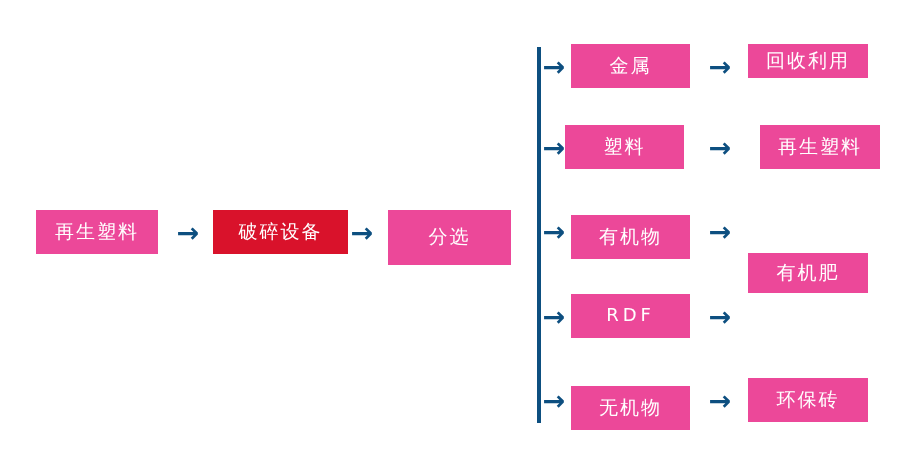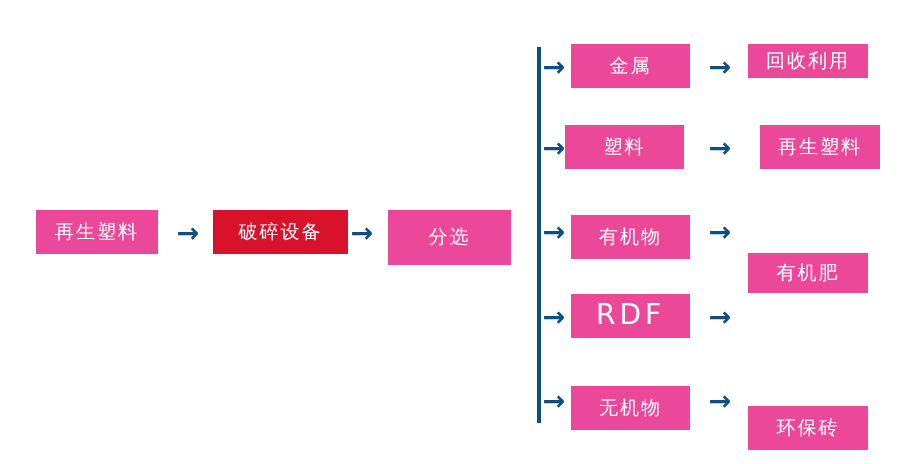--- a/index.html
+++ b/index.html
@@ -35,21 +35,21 @@
   .node.blue  { background: #ec4899; }
   .node.red   { background: #d9122b; }
 
   .node .label {
     display: block;
     transform: translateY(-1px);
   }
 
   
   .node.latin {
-    font-size: 28px;
+    font-size: 18px;
     letter-spacing: 4px;
   }
 
   
   .arrow {
     position: absolute;
     color: #0d4f80;
     font-size: 27px;
     font-weight: bold;
     line-height: 1;
@@ -134,17 +134,17 @@
 
 
   <div class="arrow" style="left:534px; top:378px; width:40px; height:44px;">→</div>
 
   <div class="node blue" style="left:571px; top:386px; width:119px; height:44px;">
     <span class="label">无机物</span>
   </div>
 
   <div class="arrow" style="left:698px; top:378px; width:44px; height:44px;">→</div>
 
-  <div class="node blue" style="left:748px; top:378px; width:120px; height:44px;margin-top:28px;">
+  <div class="node blue" style="left:748px; top:378px; width:120px; height:44px;">
     <span class="label">环保砖</span>
   </div>
 
 </div>
 
 </body></html>

